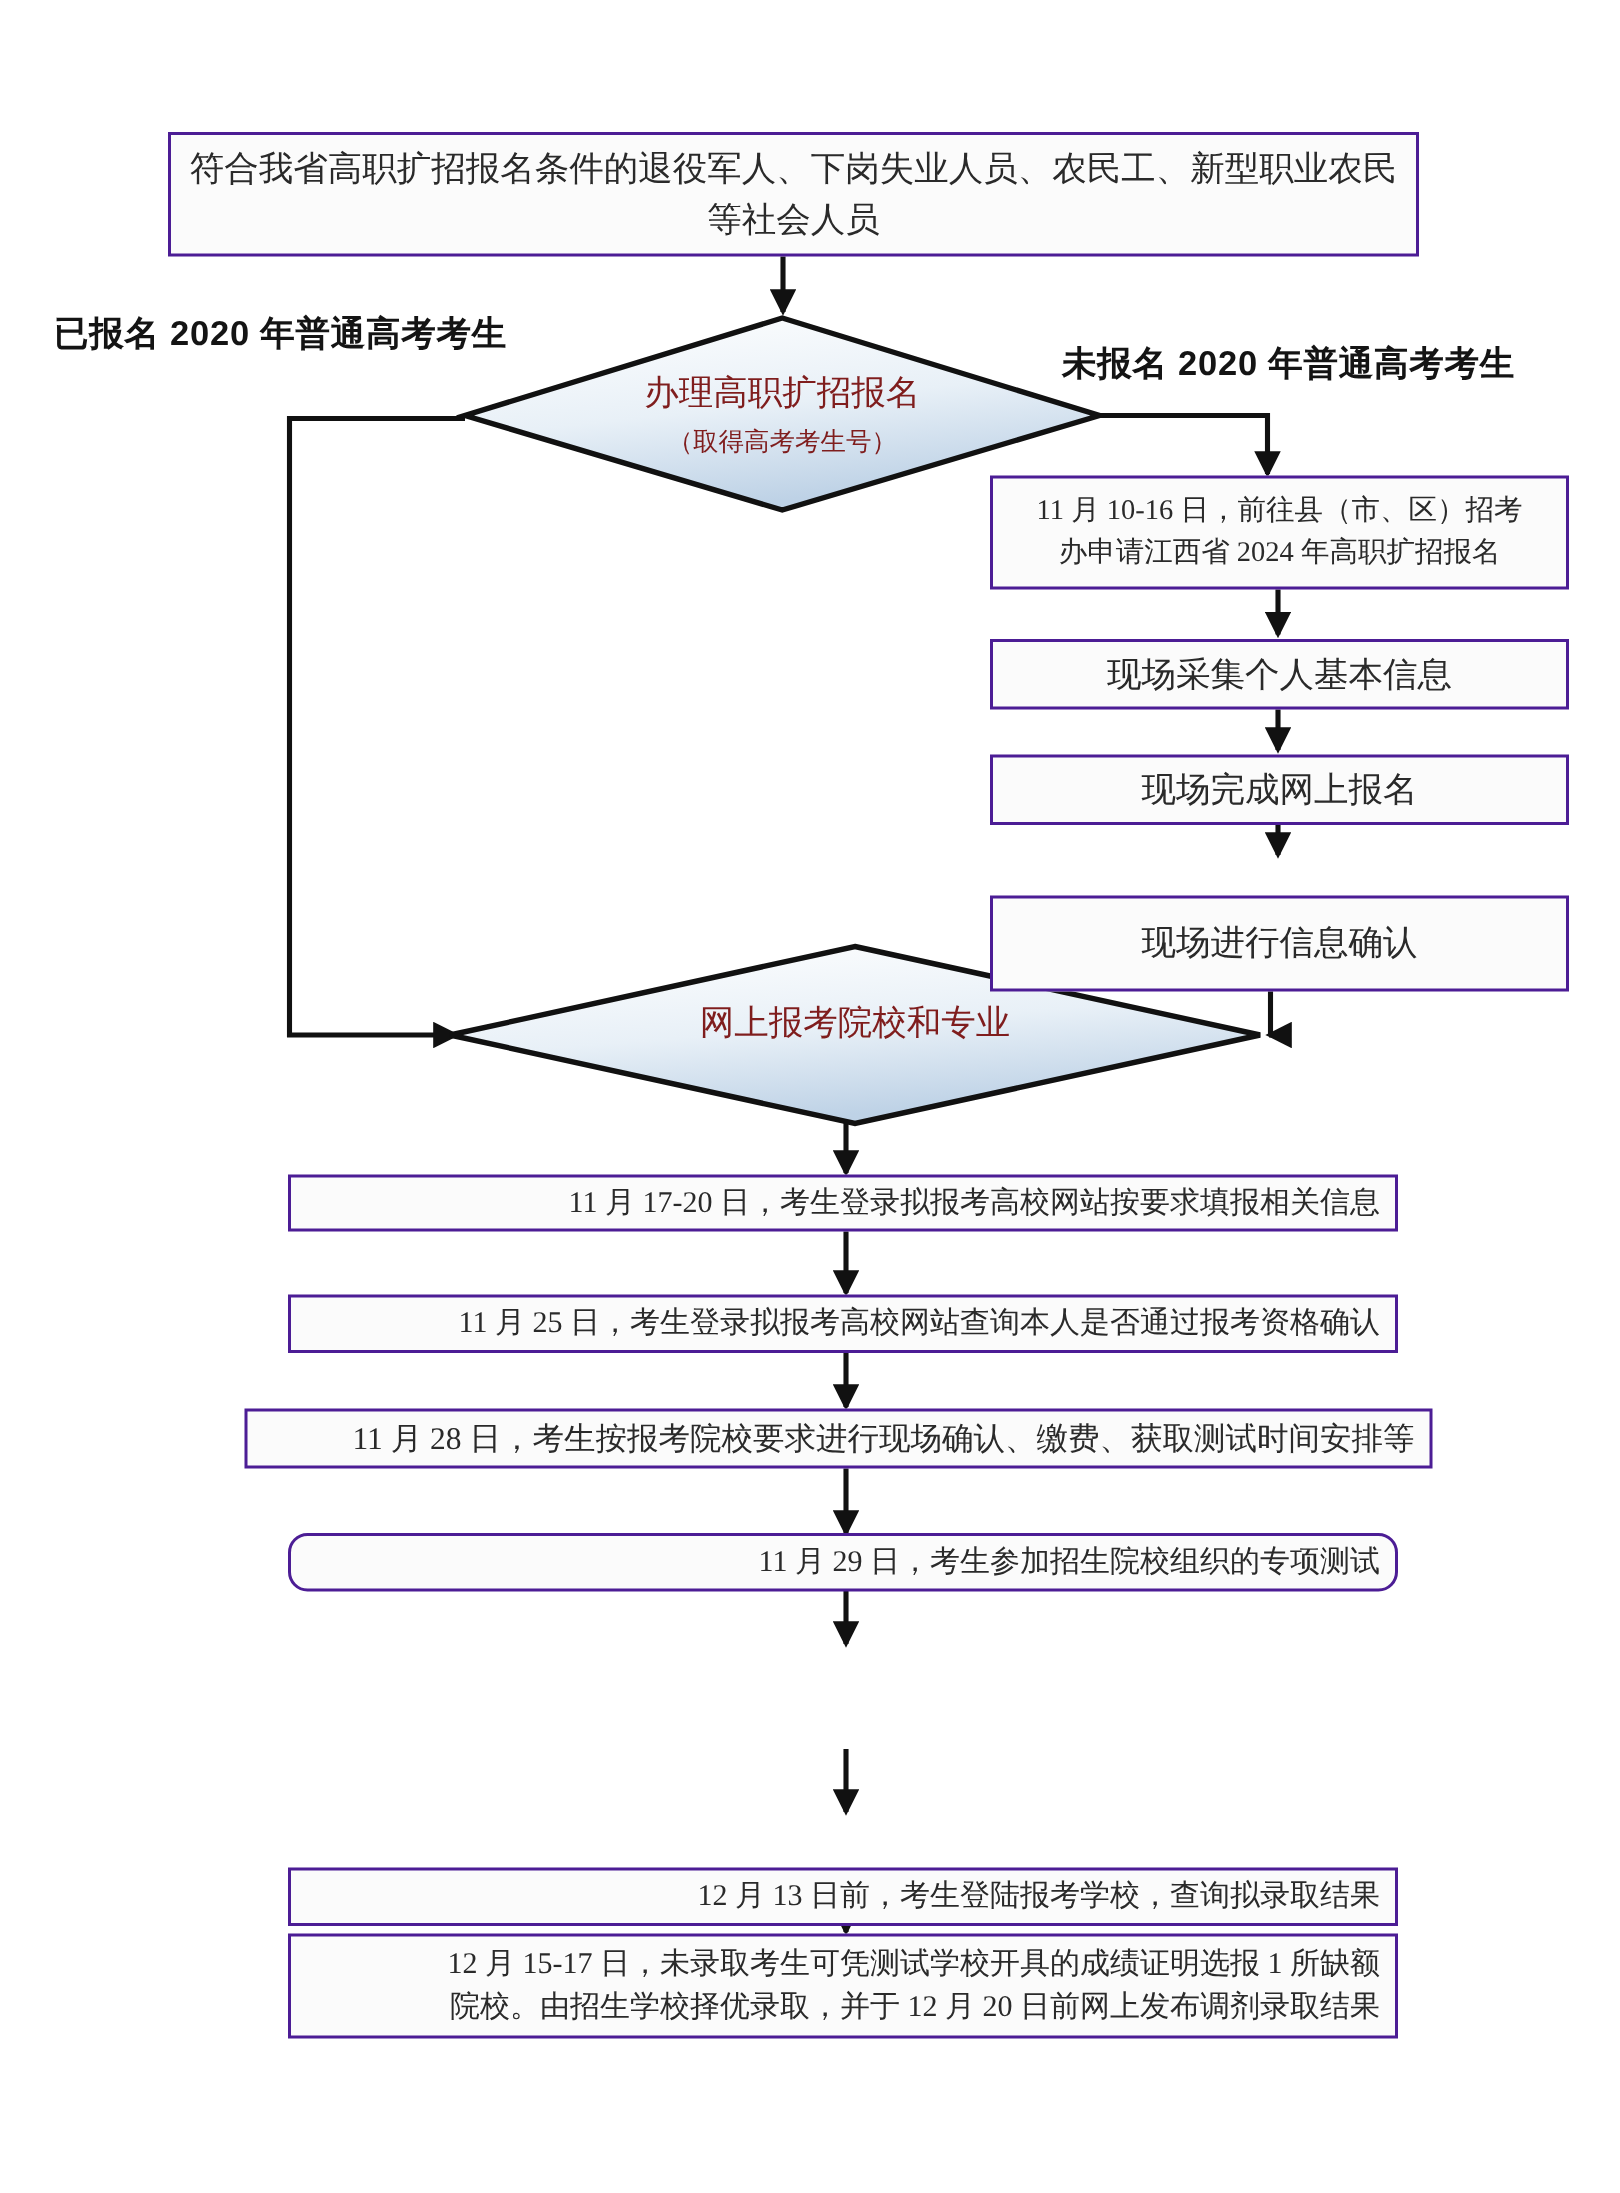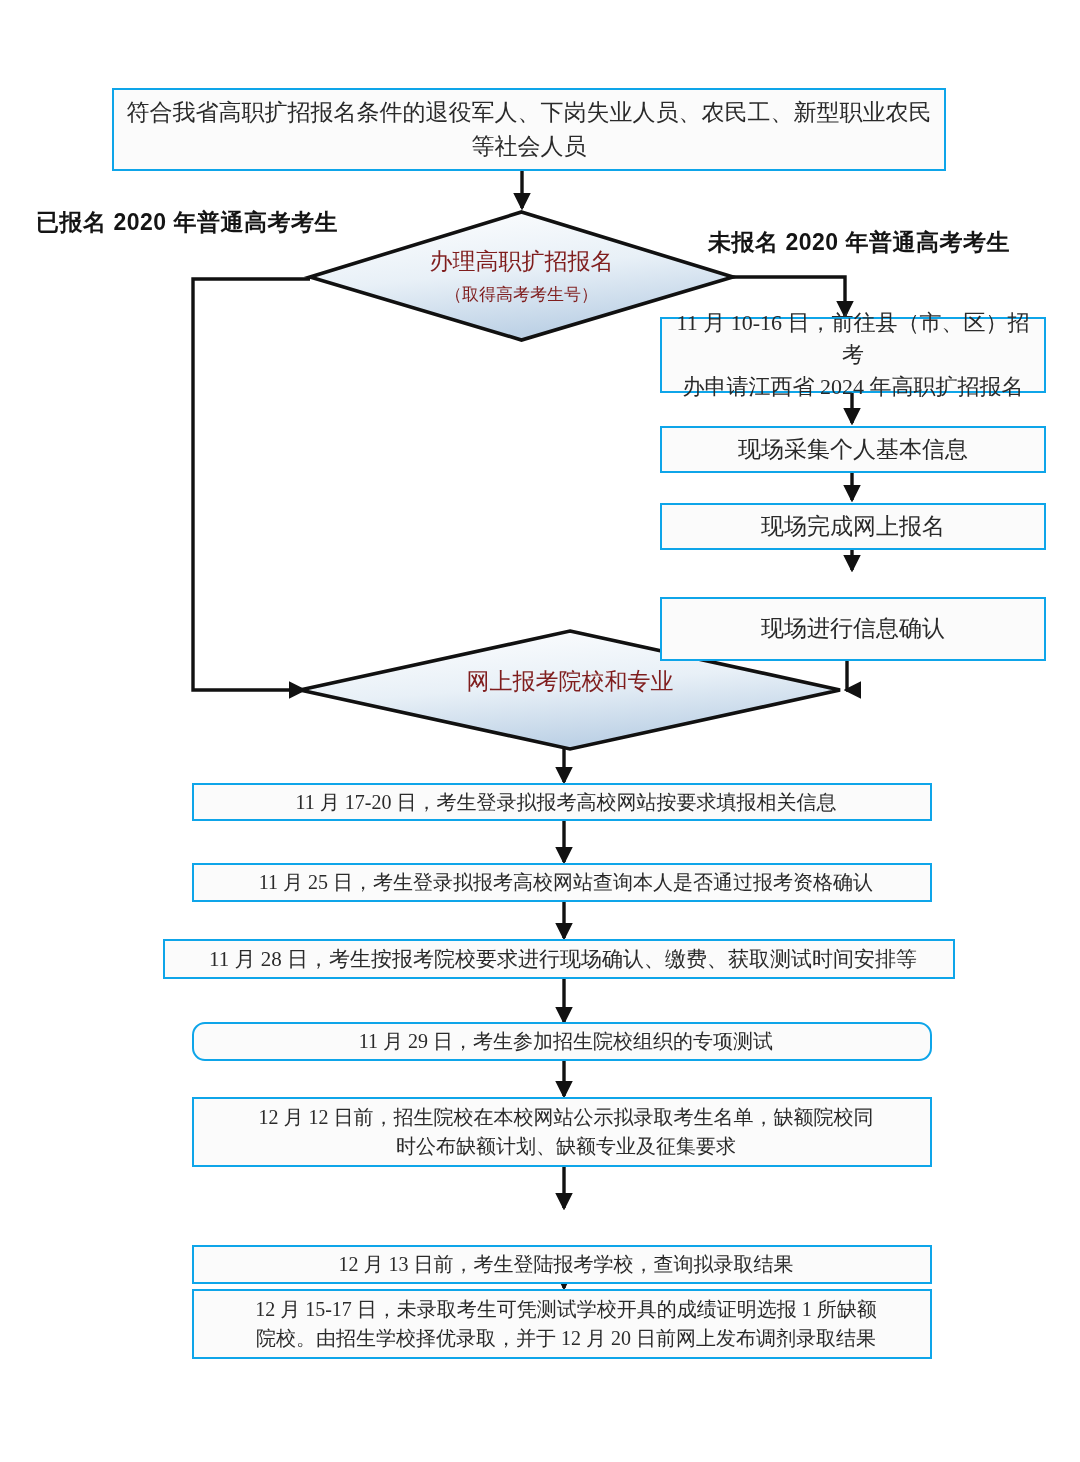--- a/index.html
+++ b/index.html
@@ -27,32 +27,32 @@
   }
   .node {
     position: absolute;
     box-sizing: border-box;
     display: flex;
     align-items: center;
     justify-content: center;
     text-align: center;
   }
   .proc {
-    border: 2px solid #0ea5e9;
+    border: 2px solid #4c1d95;
     background: #fbfbfb;
     color: #2a2a2a;
     line-height: 1.45;
     padding: 2px 10px;
   }
   .proc .txt {
     display: block;
     width: 100%;
   }
   .proc.left-align .txt {
-    text-align: center;
+    text-align: right;
   }
   .dia-wrap {
     position: absolute;
   }
   .dia-label {
     position: absolute;
     left: 0;
     top: 0;
     width: 100%;
     height: 100%;
@@ -138,21 +138,21 @@
   <div class="side-label" style="left:36px; top:207px; font-size:23px;">已报名 2020 年普通高考考生</div>
   <div class="side-label" style="left:708px; top:227px; font-size:23px;">未报名 2020 年普通高考考生</div>
 
   <div class="node proc" style="left:112px; top:88px; width:834px; height:83px; font-size:23px;">
     <span class="txt">
       <span>符合我省高职扩招报名条件的退役军人、下岗失业人员、农民工、新型职业农民</span><br>
       <span>等社会人员</span>
     </span>
   </div>
 
-  <div class="node proc" style="left:660px; top:317px; width:386px; height:76px; font-size:22px;">
+  <div class="node proc" style="left:660px; top:317px; width:386px; height:76px; font-size:19px;">
     <span class="txt">
       <span>11 月 10-16 日，前往县（市、区）招考</span><br>
       <span>办申请江西省 2024 年高职扩招报名</span>
     </span>
   </div>
 
   <div class="node proc" style="left:660px; top:503px; width:386px; height:47px; font-size:23px;">
     <span class="txt">现场完成网上报名</span>
   </div>
 
@@ -173,26 +173,20 @@
   </div>
 
   <div class="node proc left-align" style="left:163px; top:939px; width:792px; height:40px; font-size:21px;">
     <span class="txt" style="padding-left:8px;">11 月 28 日，考生按报考院校要求进行现场确认、缴费、获取测试时间安排等</span>
   </div>
 
   <div class="node proc left-align" style="left:192px; top:1022px; width:740px; height:39px; font-size:20px;border-radius:13px;">
     <span class="txt" style="padding-left:8px;">11 月 29 日，考生参加招生院校组织的专项测试</span>
   </div>
 
-  <div class="node proc left-align" style="left:192px; top:1097px; width:740px; height:70px; font-size:20px;">
-    <span class="txt" style="padding-left:8px;">
-      <span>12 月 12 日前，招生院校在本校网站公示拟录取考生名单，缺额院校同</span><br>
-      <span>时公布缺额计划、缺额专业及征集要求</span>
-    </span>
-  </div>
 
   <div class="node proc left-align" style="left:192px; top:1209px; width:740px; height:39px; font-size:20px;margin-top:36px;">
     <span class="txt" style="padding-left:8px;">12 月 13 日前，考生登陆报考学校，查询拟录取结果</span>
   </div>
 
   <div class="node proc left-align" style="left:192px; top:1289px; width:740px; height:70px; font-size:20px;">
     <span class="txt" style="padding-left:8px;">
       <span>12 月 15-17 日，未录取考生可凭测试学校开具的成绩证明选报 1 所缺额</span><br>
       <span>院校。由招生学校择优录取，并于 12 月 20 日前网上发布调剂录取结果</span>
     </span>

